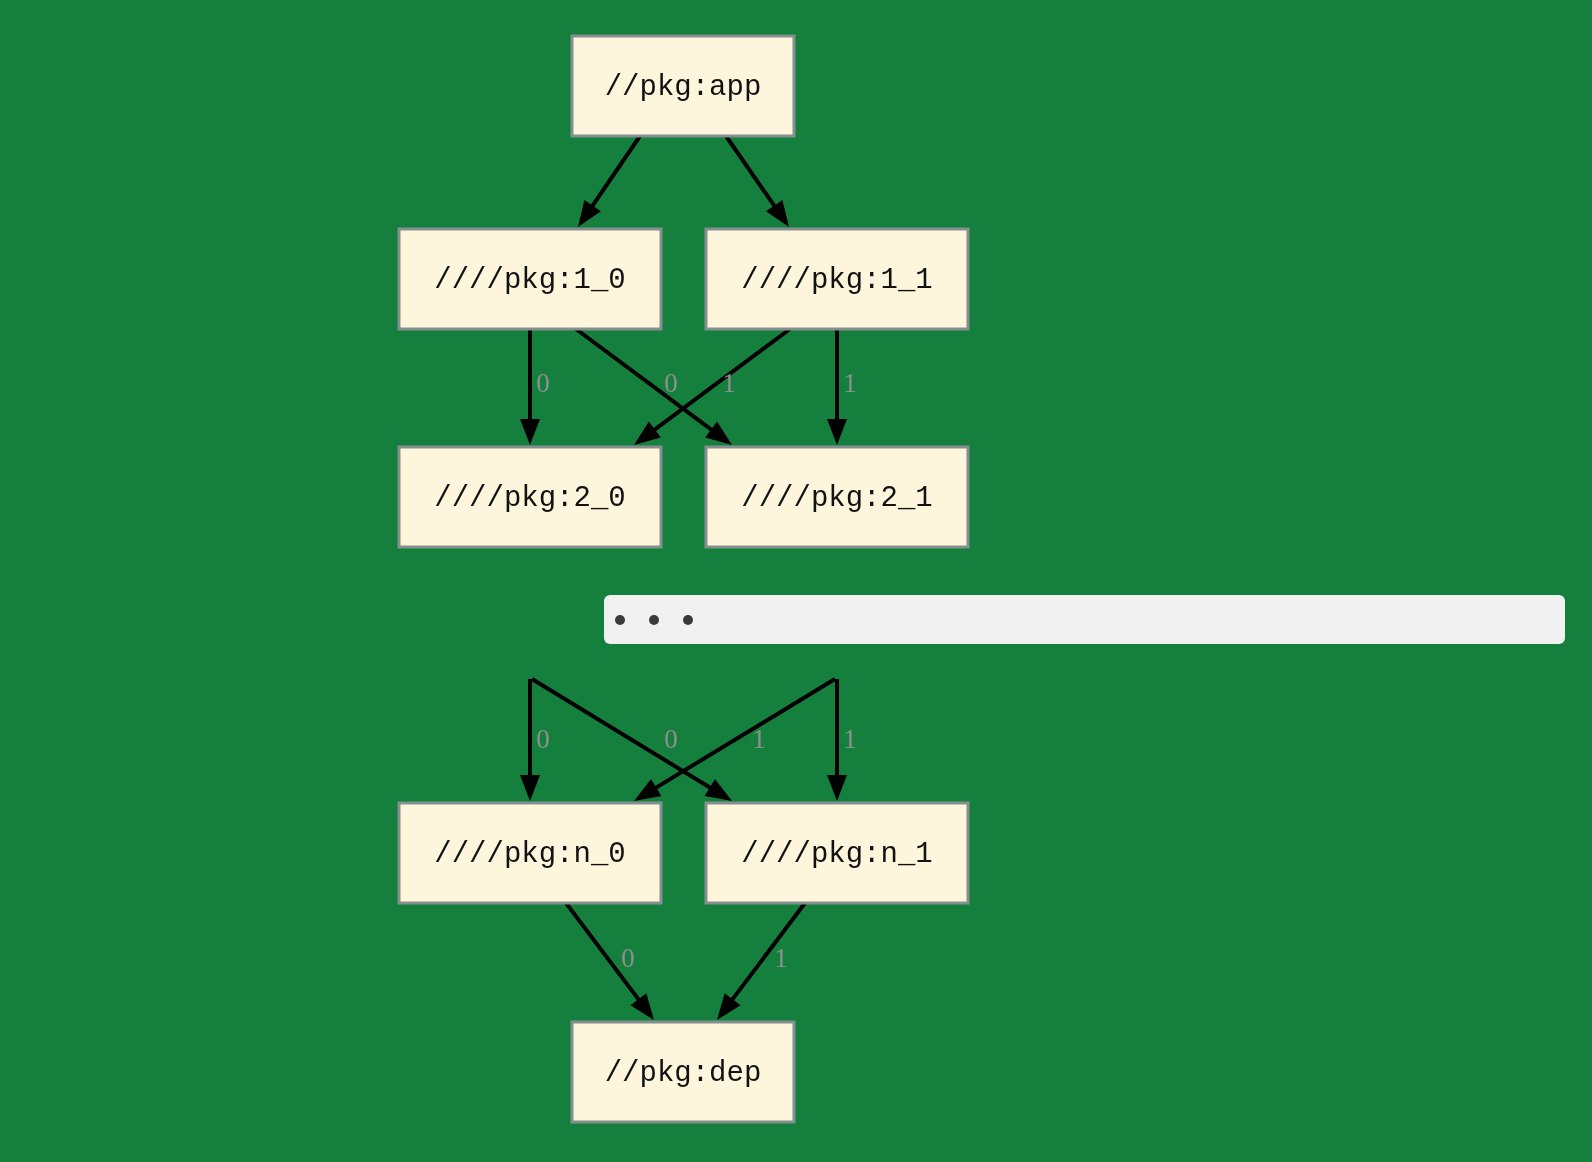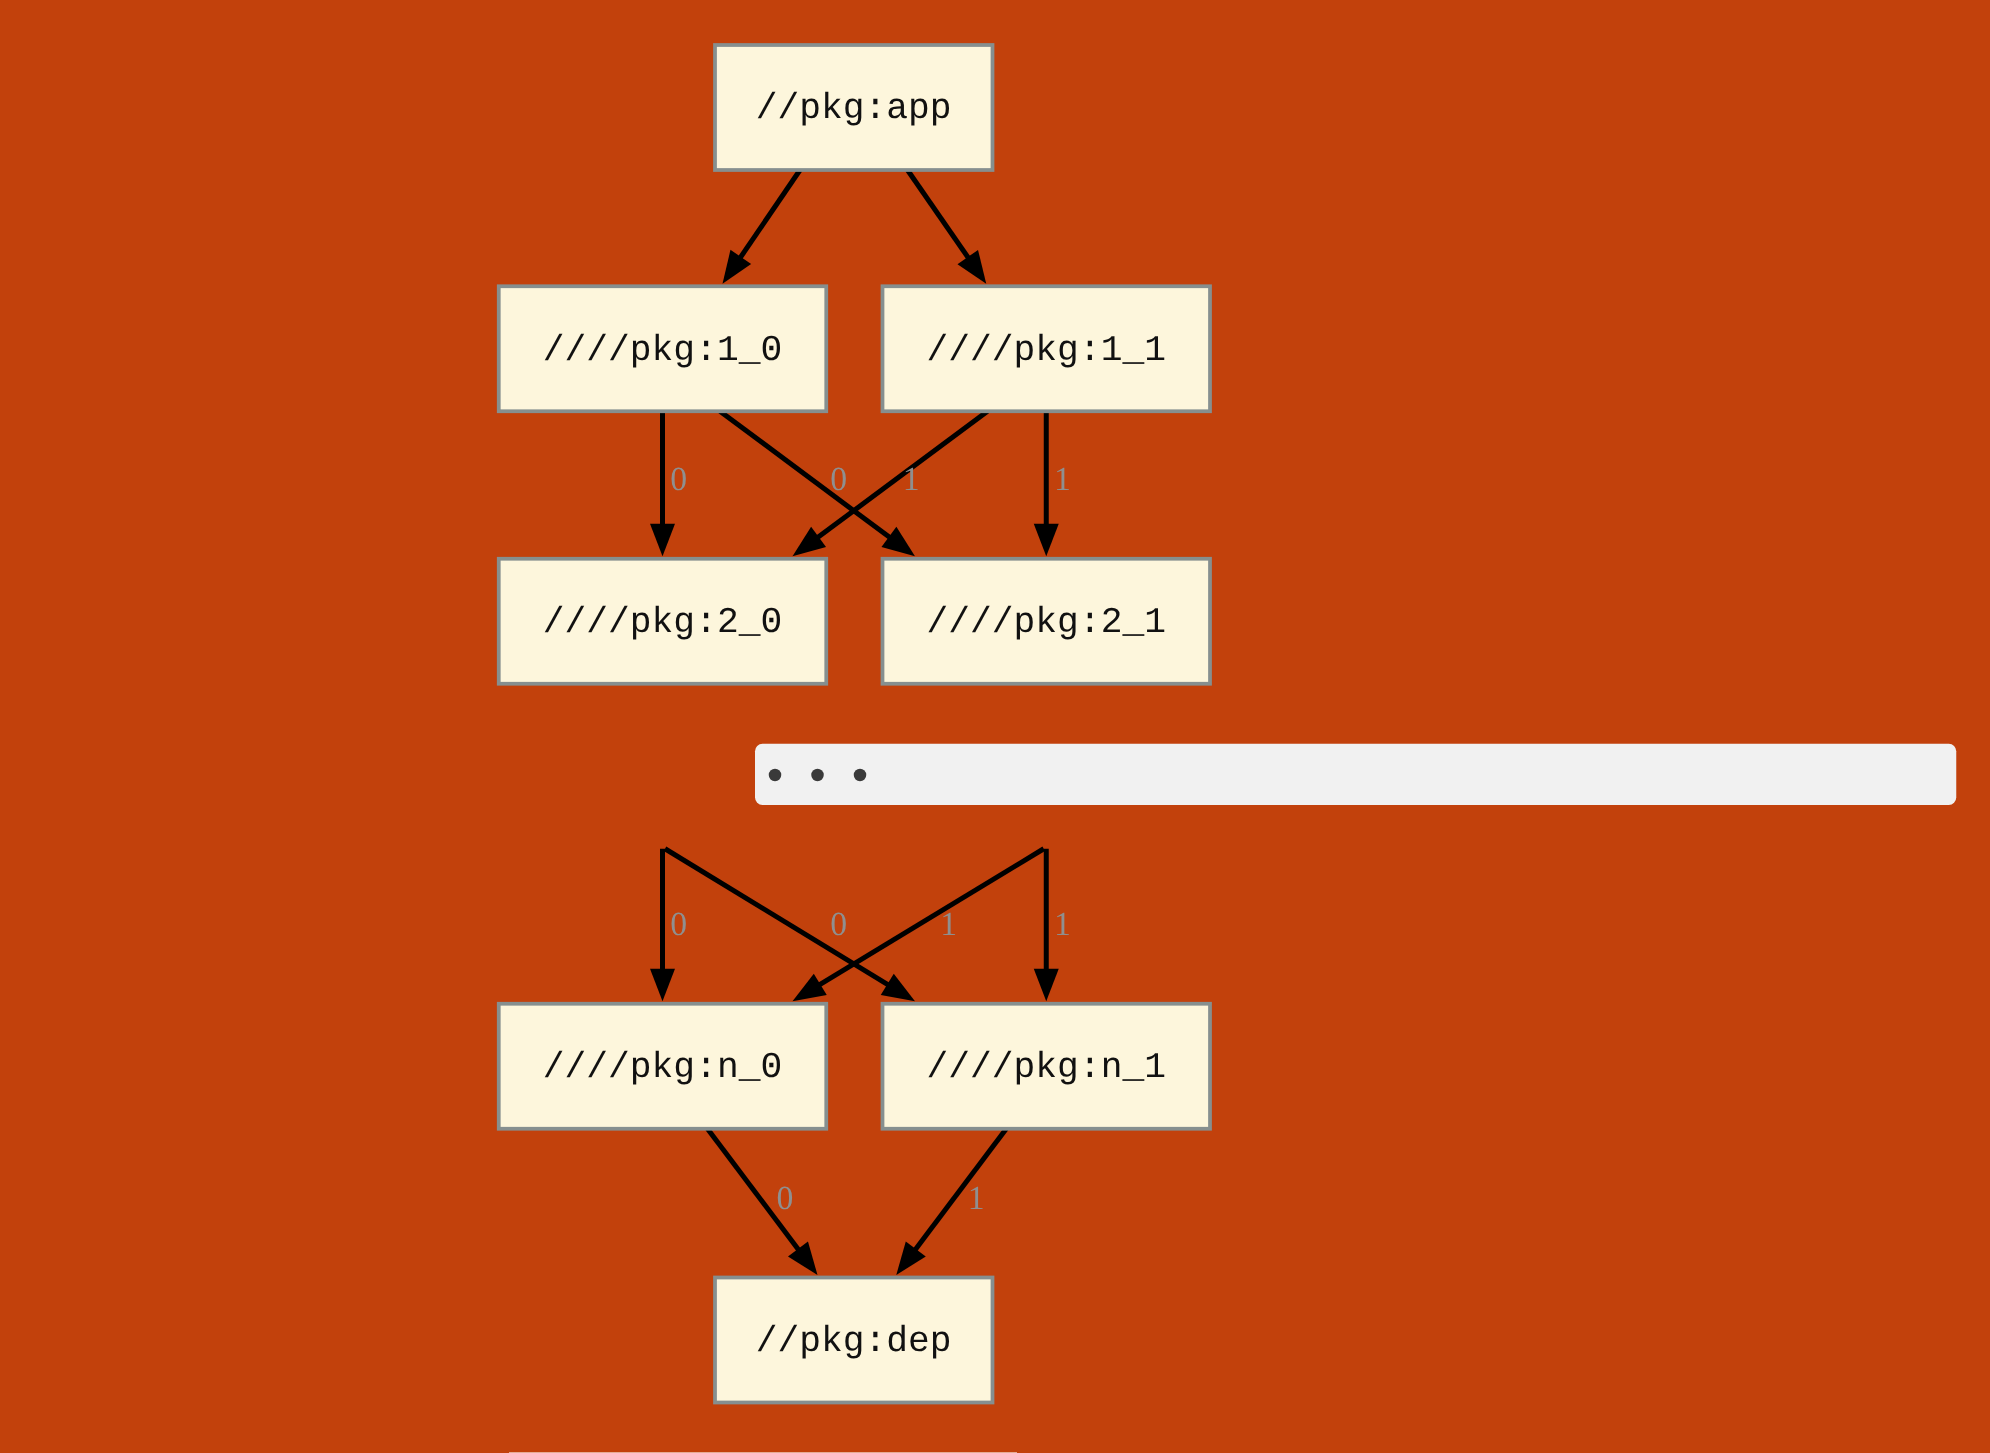--- a/index.html
+++ b/index.html
@@ -8,21 +8,21 @@
     padding: 0;
     background: #ffffff;
   }
   body {
     font-family: "Liberation Mono", "DejaVu Sans Mono", monospace;
   }
   #canvas {
     position: relative;
     width: 1592px;
     height: 1162px;
-    background: #c2410c;
+    background: #15803d;
     overflow: hidden;
   }
   #graph-svg {
     position: absolute;
     left: 0;
     top: 0;
     width: 1592px;
     height: 1162px;
   }
   .node-rect {

